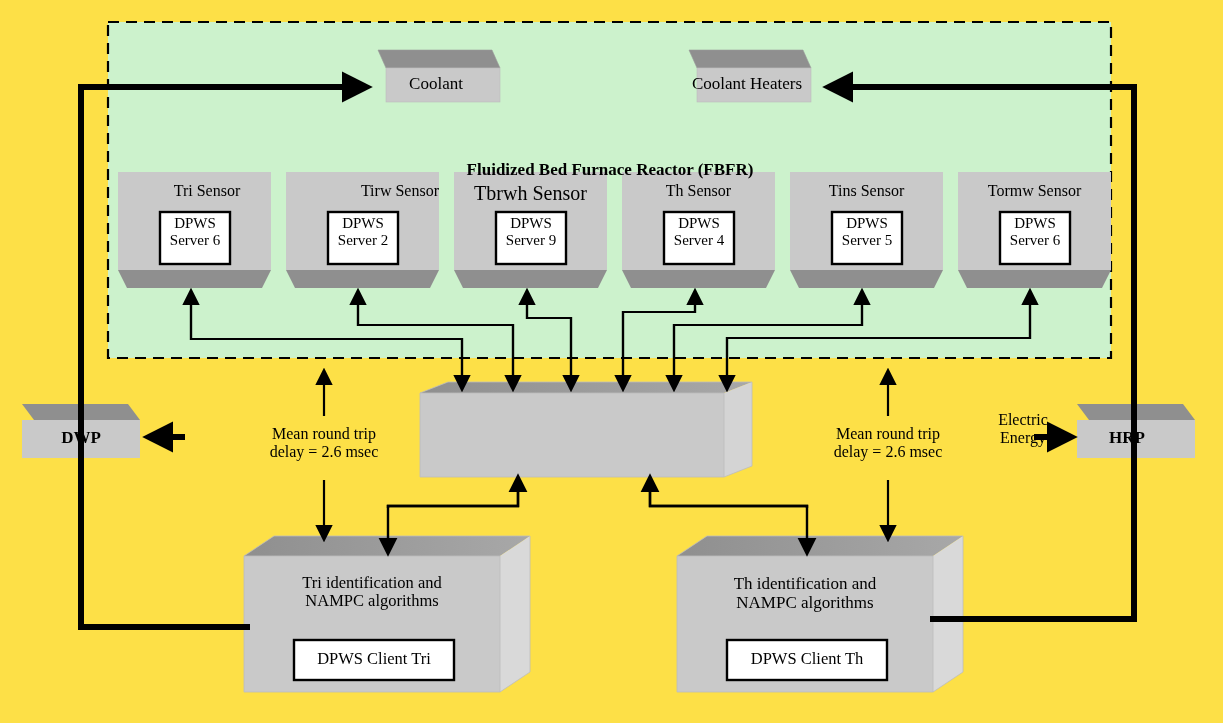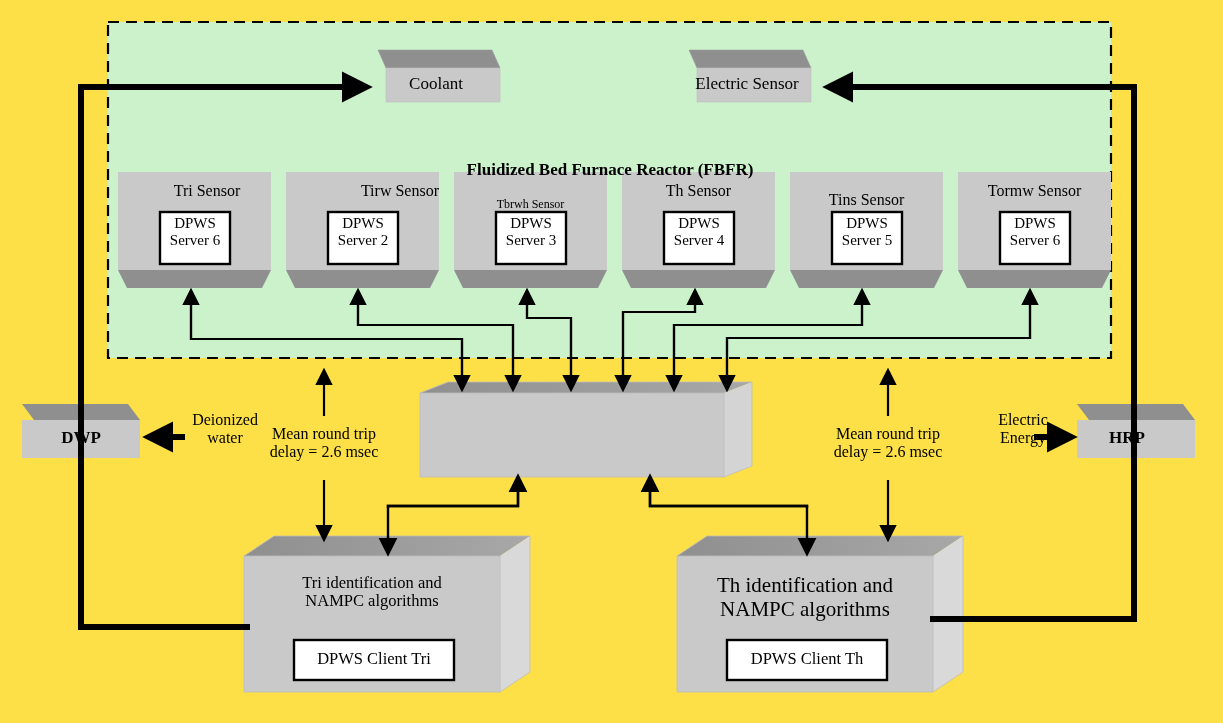--- a/index.html
+++ b/index.html
@@ -160,53 +160,51 @@
     <g stroke="#000" stroke-width="2.2" fill="none">
       <path d="M324,416 L324,372" marker-end="url(#arrThin)"></path>
       <path d="M324,480 L324,538" marker-end="url(#arrThin)"></path>
       <path d="M888,416 L888,372" marker-end="url(#arrThin)"></path>
       <path d="M888,480 L888,538" marker-end="url(#arrThin)"></path>
     </g>
   </svg>
 
   <div class="lbl serif" style="left:378px;top:74px;width:116px;font-size:17px;">Coolant</div>
 
-  <div class="lbl serif" style="left:689px;top:74px;width:116px;font-size:17px;">Electric Sensor</div>
+  <div class="lbl serif" style="left:689px;top:74px;width:116px;font-size:17px;">Coolant Heaters</div>
 
   <div class="lbl serif b" style="left:360px;top:131px;width:500px;font-size:17px;margin-top:29px;">Fluidized Bed Furnace Reactor (FBFR)</div>
 
   <div class="lbl serif" style="left:118px;top:182px;width:178px;font-size:16px;">Tri Sensor</div>
   <div class="lbl serif" style="left:286px;top:182px;width:153px;font-size:16px;text-align:right;">Tirw Sensor</div>
-  <div class="lbl serif" style="left:454px;top:198px;width:153px;font-size:12px;">Tbrwh Sensor</div>
+  <div class="lbl serif" style="left:454px;top:182px;width:153px;font-size:20px;">Tbrwh Sensor</div>
   <div class="lbl serif" style="left:622px;top:182px;width:153px;font-size:16px;">Th Sensor</div>
-  <div class="lbl serif" style="left:790px;top:191px;width:153px;font-size:16px;">Tins Sensor</div>
+  <div class="lbl serif" style="left:790px;top:182px;width:153px;font-size:16px;">Tins Sensor</div>
   <div class="lbl serif" style="left:958px;top:182px;width:153px;font-size:16px;">Tormw Sensor</div>
 
   <div class="lbl serif" style="left:160px;top:215px;width:70px;font-size:15px;"><span>DPWS</span><br><span>Server 6</span></div>
   <div class="lbl serif" style="left:328px;top:215px;width:70px;font-size:15px;"><span>DPWS</span><br><span>Server 2</span></div>
-  <div class="lbl serif" style="left:496px;top:215px;width:70px;font-size:15px;"><span>DPWS</span><br><span>Server 3</span></div>
+  <div class="lbl serif" style="left:496px;top:215px;width:70px;font-size:15px;"><span>DPWS</span><br><span>Server 9</span></div>
   <div class="lbl serif" style="left:664px;top:215px;width:70px;font-size:15px;"><span>DPWS</span><br><span>Server 4</span></div>
   <div class="lbl serif" style="left:832px;top:215px;width:70px;font-size:15px;"><span>DPWS</span><br><span>Server 5</span></div>
   <div class="lbl serif" style="left:1000px;top:215px;width:70px;font-size:15px;"><span>DPWS</span><br><span>Server 6</span></div>
 
 
   <div class="lbl serif b" style="left:22px;top:428px;width:118px;font-size:17px;">DWP</div>
   <div class="lbl serif b" style="left:1077px;top:428px;width:100px;font-size:17px;">HRP</div>
 
-  <div class="lbl serif" style="left:170px;top:411px;width:110px;font-size:16px;">Deionized
-water</div>
   <div class="lbl serif" style="left:975px;top:411px;width:96px;font-size:16px;">Electric
 Energy</div>
 
   <div class="lbl serif" style="left:254px;top:425px;width:140px;font-size:16px;">Mean round trip
 delay = 2.6 msec</div>
   <div class="lbl serif" style="left:818px;top:425px;width:140px;font-size:16px;">Mean round trip
 delay = 2.6 msec</div>
 
   <div class="lbl serif" style="left:254px;top:574px;width:236px;font-size:16.5px;">Tri identification and
 NAMPC algorithms</div>
   <div class="lbl serif" style="left:294px;top:650px;width:160px;font-size:16.5px;">DPWS Client Tri</div>
 
-  <div class="lbl serif" style="left:687px;top:574px;width:236px;font-size:21px;">Th identification and
+  <div class="lbl serif" style="left:687px;top:574px;width:236px;font-size:17px;">Th identification and
 NAMPC algorithms</div>
   <div class="lbl serif" style="left:727px;top:650px;width:160px;font-size:16.5px;">DPWS Client Th</div>
 
 </div>
 
 </body></html>

